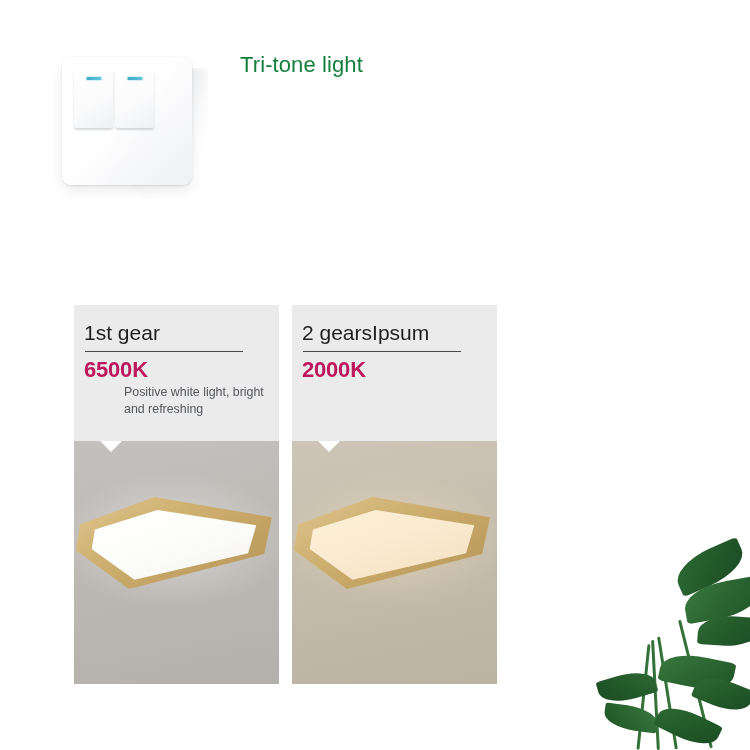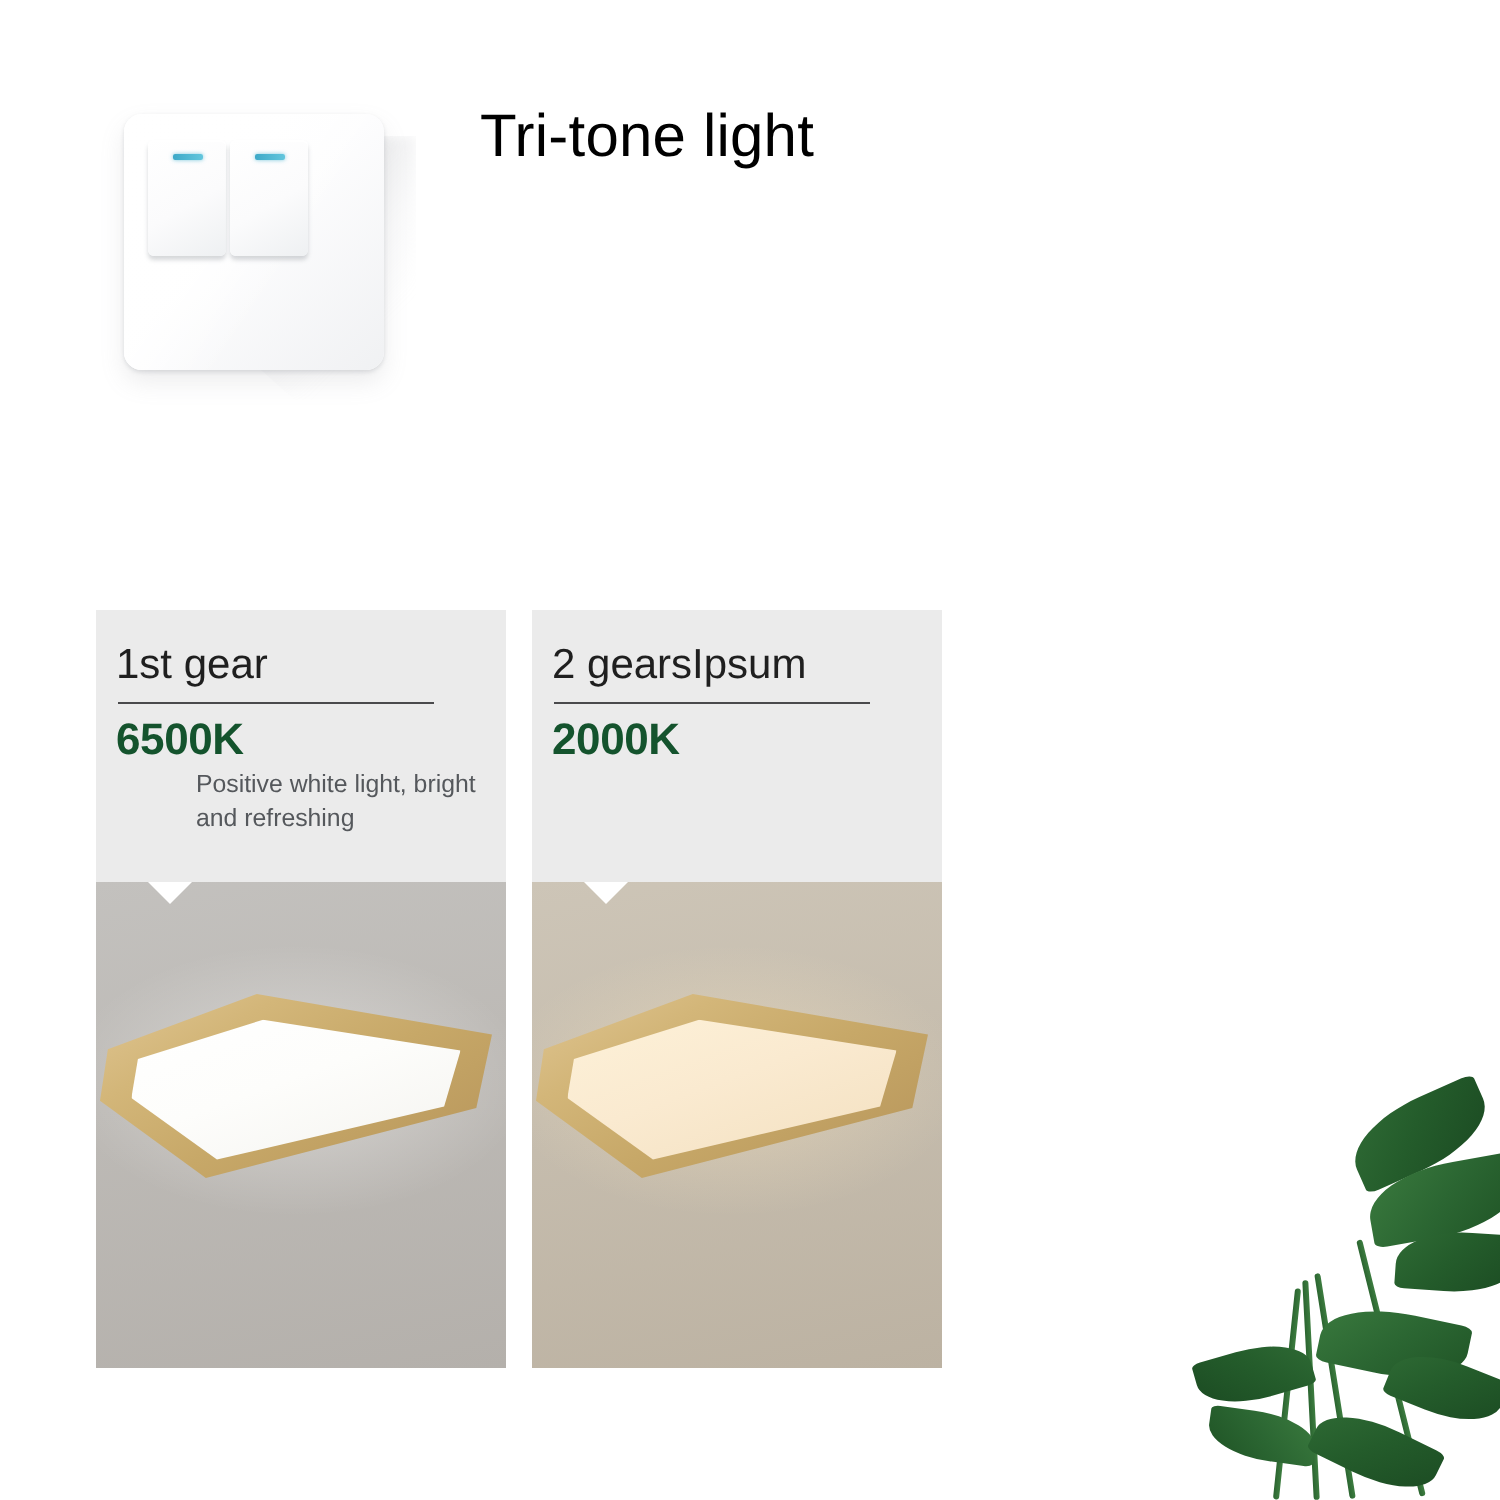--- a/index.html
+++ b/index.html
@@ -37,39 +37,39 @@
   }
   .led{
     position:absolute;left:50%;top:7px;transform:translateX(-50%);
     width:15px;height:3px;border-radius:1px;
     background:linear-gradient(90deg,#3da9c8,#63c6dd);
     box-shadow:0 0 2px rgba(70,180,210,.7);
   }
 
   .hero-title{
     position:absolute;left:240px;top:52px;
-    font-size:30px;font-weight:400;color:#000000;letter-spacing:.1px;
+    font-size:22px;font-weight:400;color:#15803d;letter-spacing:.1px;
     white-space:nowrap;
   }
   .hero-sub{
     position:absolute;left:240px;top:106px;width:448px;
     font-size:14.6px;line-height:25px;color:#54585c;font-weight:400;
   }
 
   
-  .panels{position:absolute;left:48px;top:305px;width:631px;height:379px;display:flex;gap:13px;}
+  .panels{position:absolute;left:74px;top:305px;width:631px;height:379px;display:flex;gap:13px;}
   .panel{position:relative;width:205px;height:379px;overflow:hidden;background:#cdc9c4;}
 
   .p-head{
     position:relative;z-index:4;height:136px;background:#ebebeb;
     padding:14px 14px 0 10px;box-sizing:border-box;
   }
   .p-title{font-size:21px;color:#1f1f1f;line-height:27px;white-space:nowrap;font-weight:400;}
   .p-rule{height:1px;background:#4a4a4c;margin:5px 22px 4px 1px;}
-  .p-kelvin{font-size:22px;font-weight:700;color:#14532d;line-height:27px;letter-spacing:-.2px;}
+  .p-kelvin{font-size:22px;font-weight:700;color:#be185d;line-height:27px;letter-spacing:-.2px;}
   .p-desc{font-size:12.4px;line-height:16.5px;color:#55585c;margin-top:1px;margin-left:40px;}
   .notch{
     position:absolute;left:26px;top:136px;width:0;height:0;z-index:5;
     border-left:11px solid transparent;border-right:11px solid transparent;
     border-top:11px solid #ffffff;
   }
 
   
   .photo{position:absolute;left:0;top:136px;width:205px;height:243px;overflow:hidden;}
   .ceiling{position:absolute;inset:0;}

